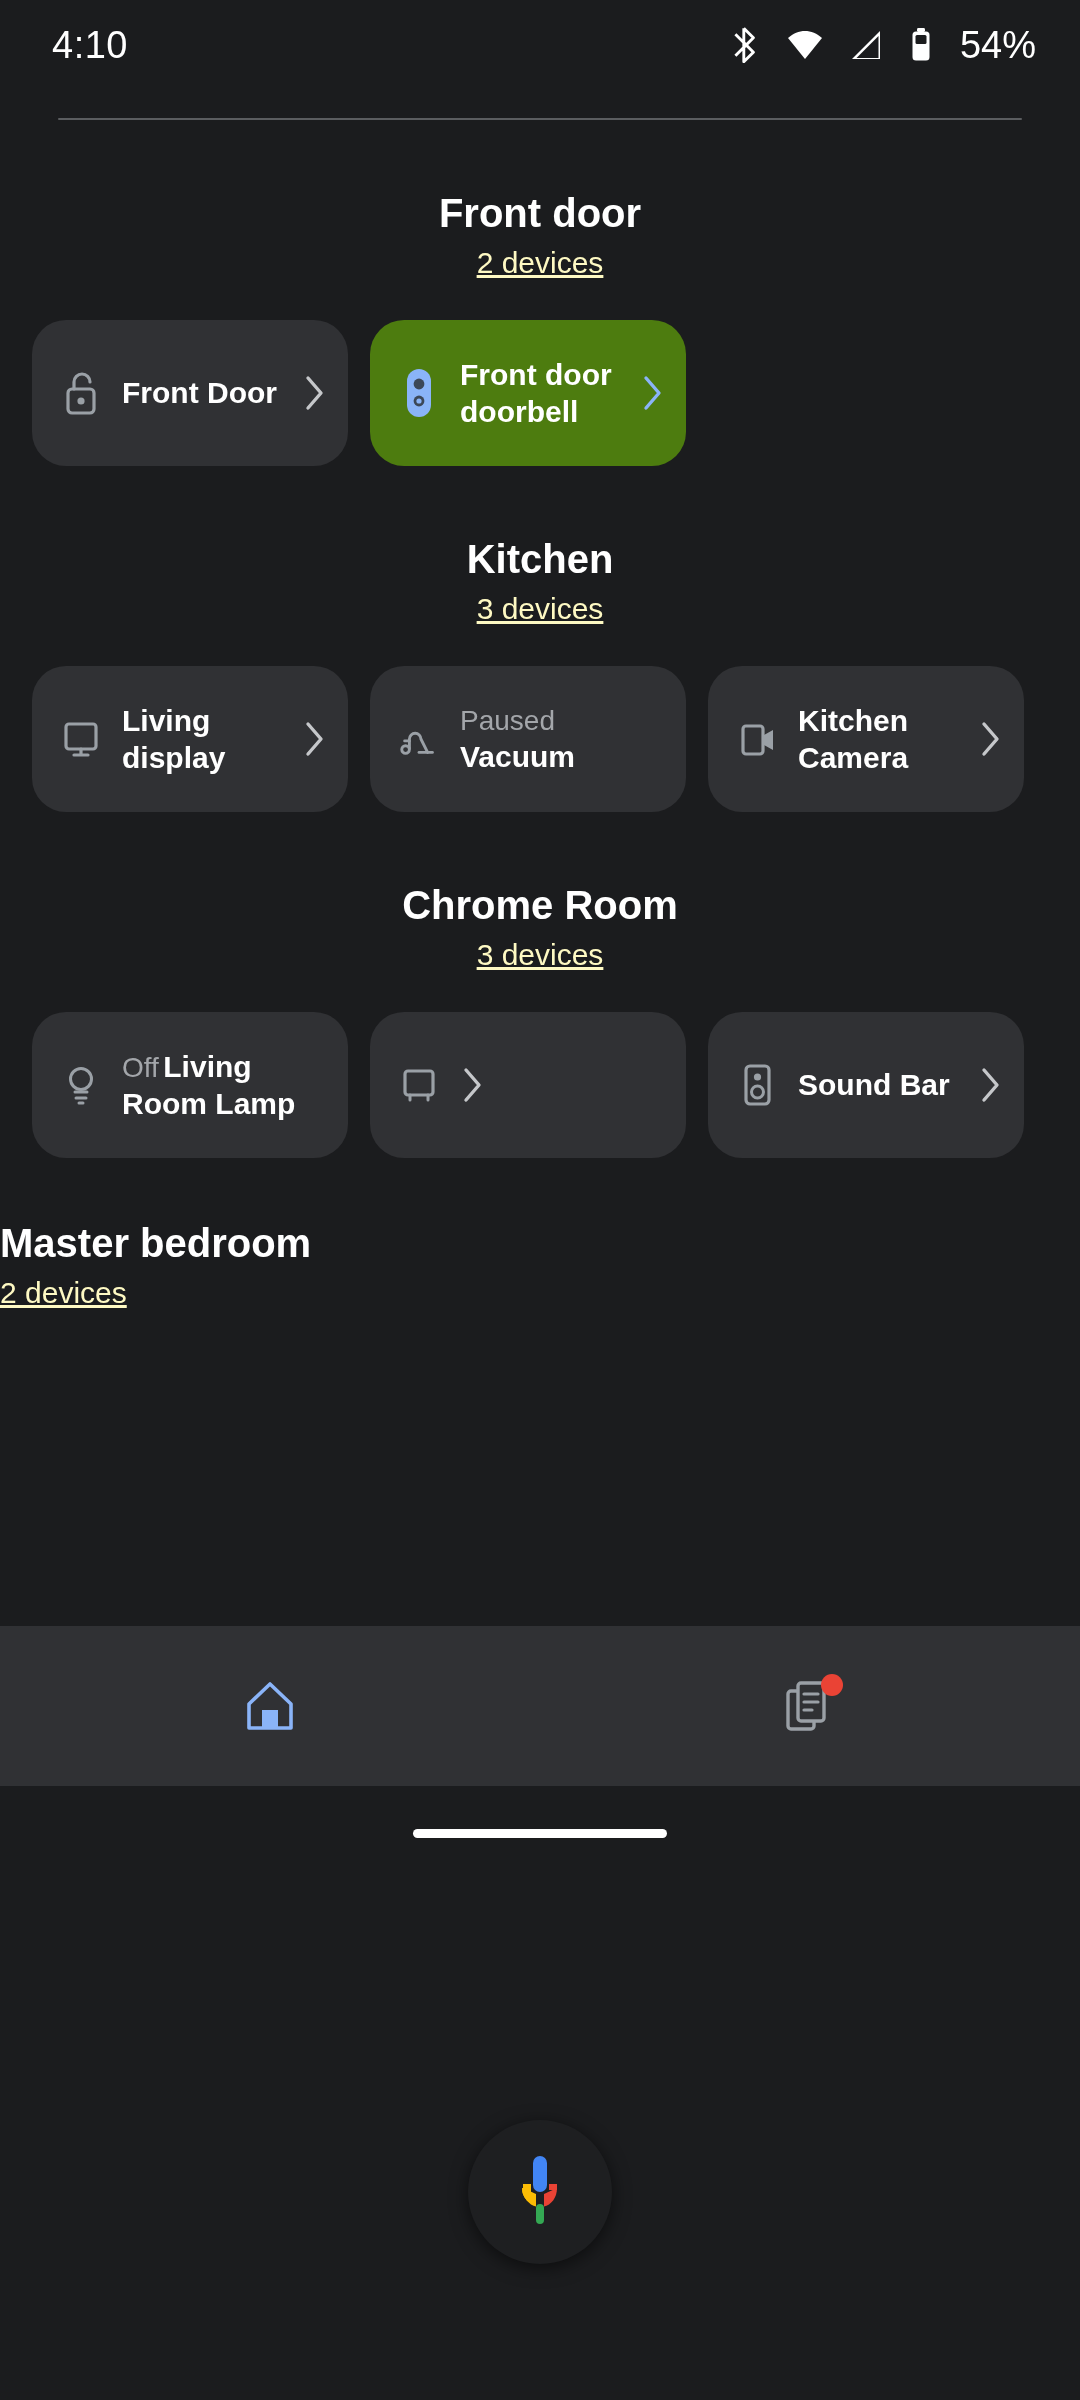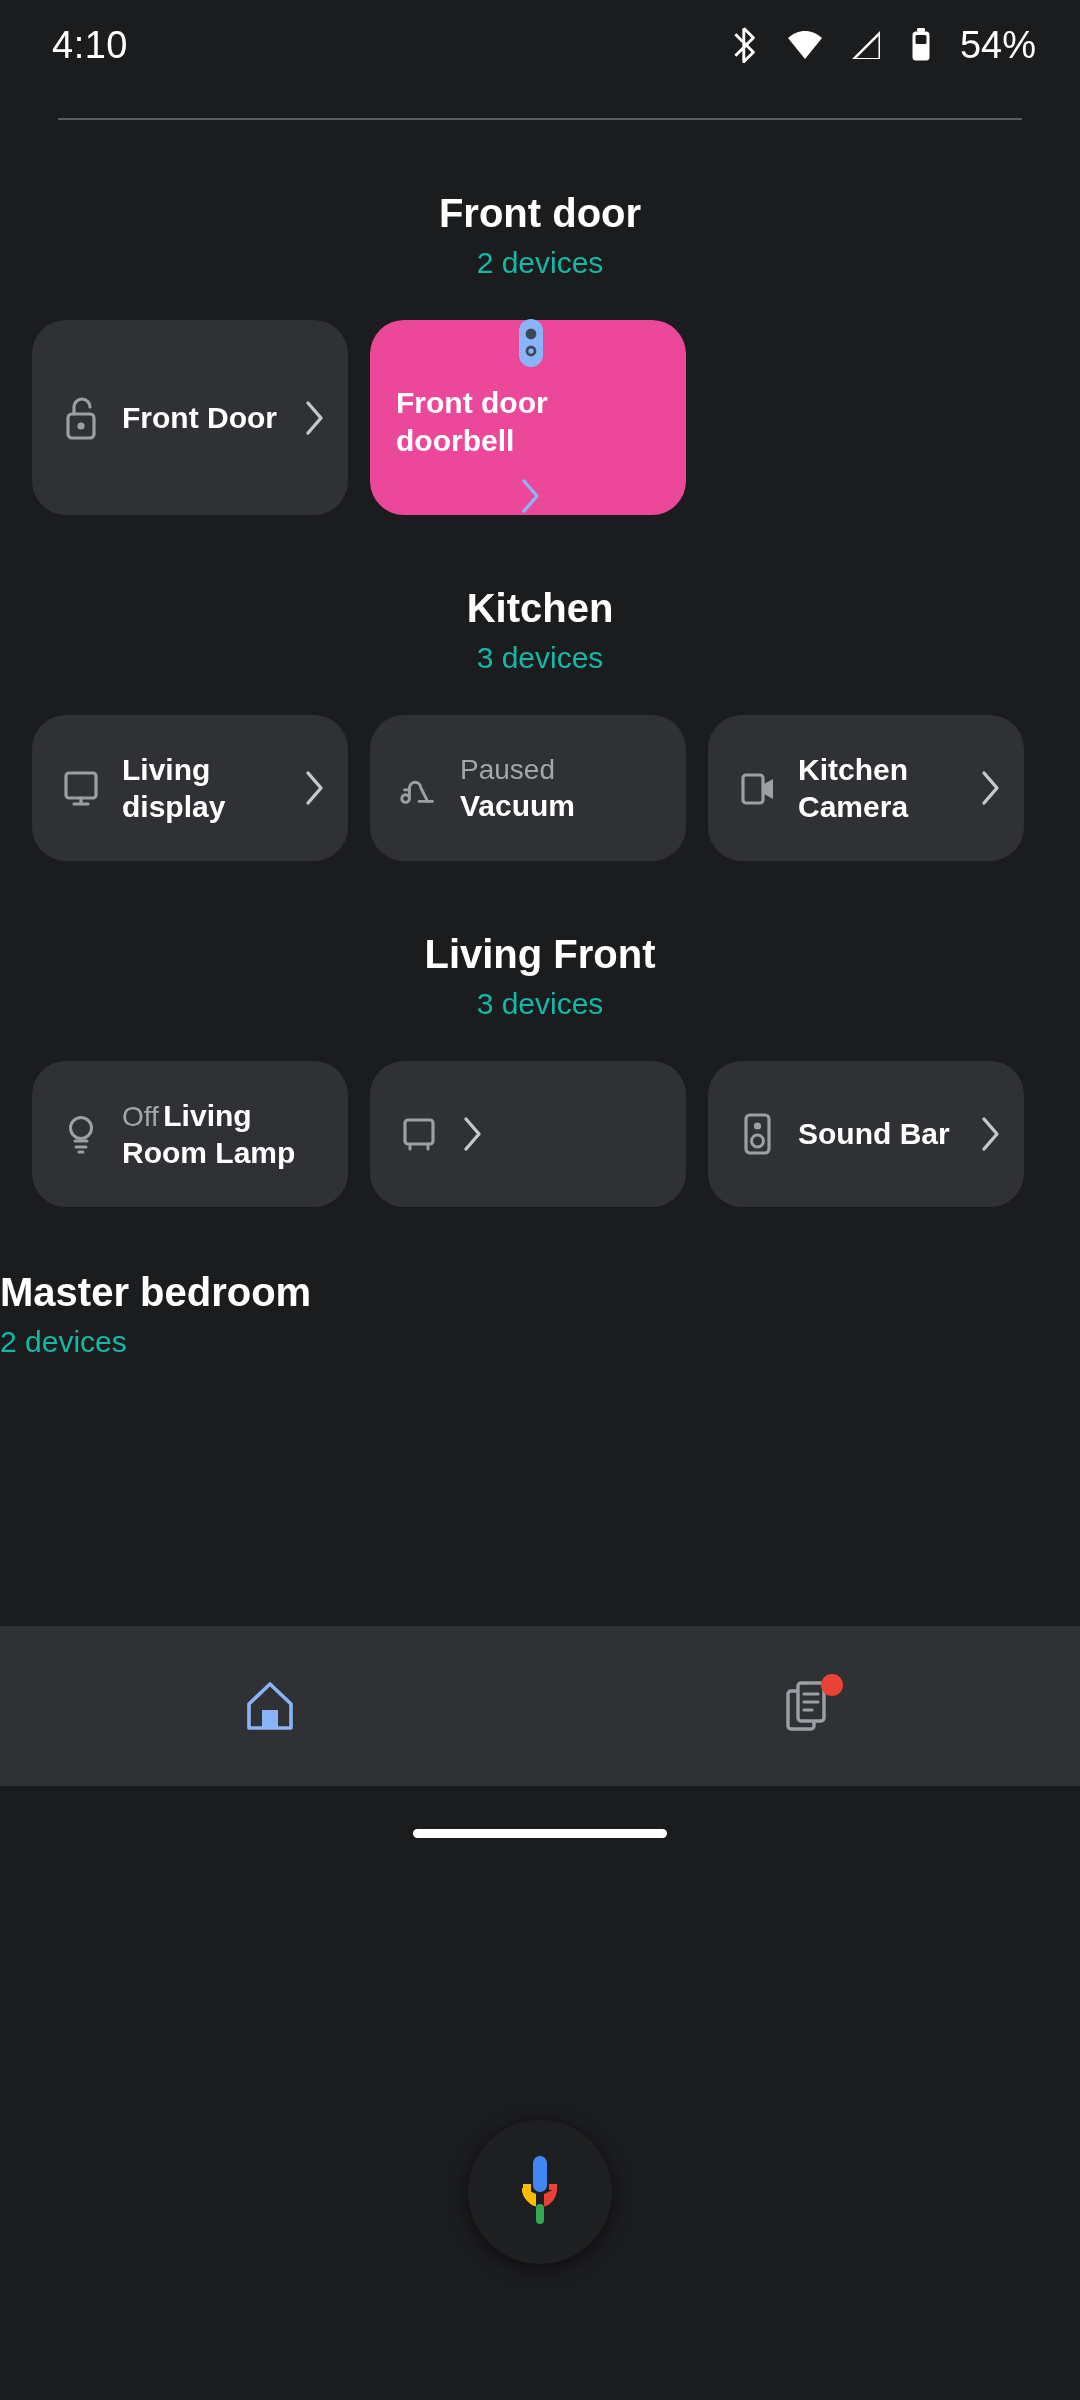--- a/index.html
+++ b/index.html
@@ -22,35 +22,35 @@
   .battery-pct { font-size:38px; font-weight:400; margin-left:2px; }
 
   
   .top-divider {
     width:964px; height:2px; background:#5b5d60; margin:28px auto 0; border-radius:2px;
   }
 
   
   .section-head { text-align:center; margin-top:70px; }
   .section-title { font-size:40px; font-weight:700; color:#ffffff; line-height:1.15; }
-  .section-sub { font-size:30px; font-weight:400; color:#14b8a6; margin-top:10px; }
+  .section-sub { font-size:30px; font-weight:400; color:#fef9c3; margin-top:10px;text-decoration:underline; }
 
   
   .grid {
     display:flex; flex-wrap:wrap; gap:22px;
     padding:0 32px; margin-top:40px;
   }
   .card {
     width:316px; min-height:146px;
     background:#303134; border-radius:34px;
     display:flex; align-items:center;
     padding:0 20px 0 26px; gap:18px;
     position:relative;
   }
-  .card.highlight { background:#ec4899;flex-direction:column; }
+  .card.highlight { background:#4d7c0f; }
   .card-icon { flex:0 0 auto; width:46px; height:46px; display:flex; align-items:center; justify-content:center; }
   .card-icon svg { display:block; }
   .card-text { flex:1 1 auto; min-width:0; }
   .card-state {
     font-size:28px; font-weight:400; color:#a3a6aa; line-height:1.25; margin-bottom:2px;
   }
   .card-label {
     font-size:30px; font-weight:700; color:#ffffff; line-height:1.25; word-wrap:break-word;
   }
   .card.highlight .card-label { font-weight:700; }
@@ -221,21 +221,21 @@
       </span>
       <span class="chev">
         <svg width="24" height="38" viewBox="0 0 24 38">
             <path d="M5 4 L18 19 L5 34" fill="none" stroke="#c5c7ca" stroke-width="3.4" stroke-linecap="round" stroke-linejoin="round"></path>
           </svg>
       </span>
     </div>
   </div>
 
   <div class="section-head">
-    <div class="section-title">Living Front</div>
+    <div class="section-title">Chrome Room</div>
     <div class="section-sub">3 devices</div>
   </div>
 
   <div class="grid">
 
     <div class="card">
       <span class="card-icon">
         <svg width="40" height="48" viewBox="0 0 40 48">
           <circle cx="20" cy="18" r="10.5" fill="none" stroke="#9aa0a6" stroke-width="3"></circle>
           <path d="M14 31 L26 31 M15 37 L25 37 M18 42 L22 42" stroke="#9aa0a6" stroke-width="3" stroke-linecap="round"></path>

